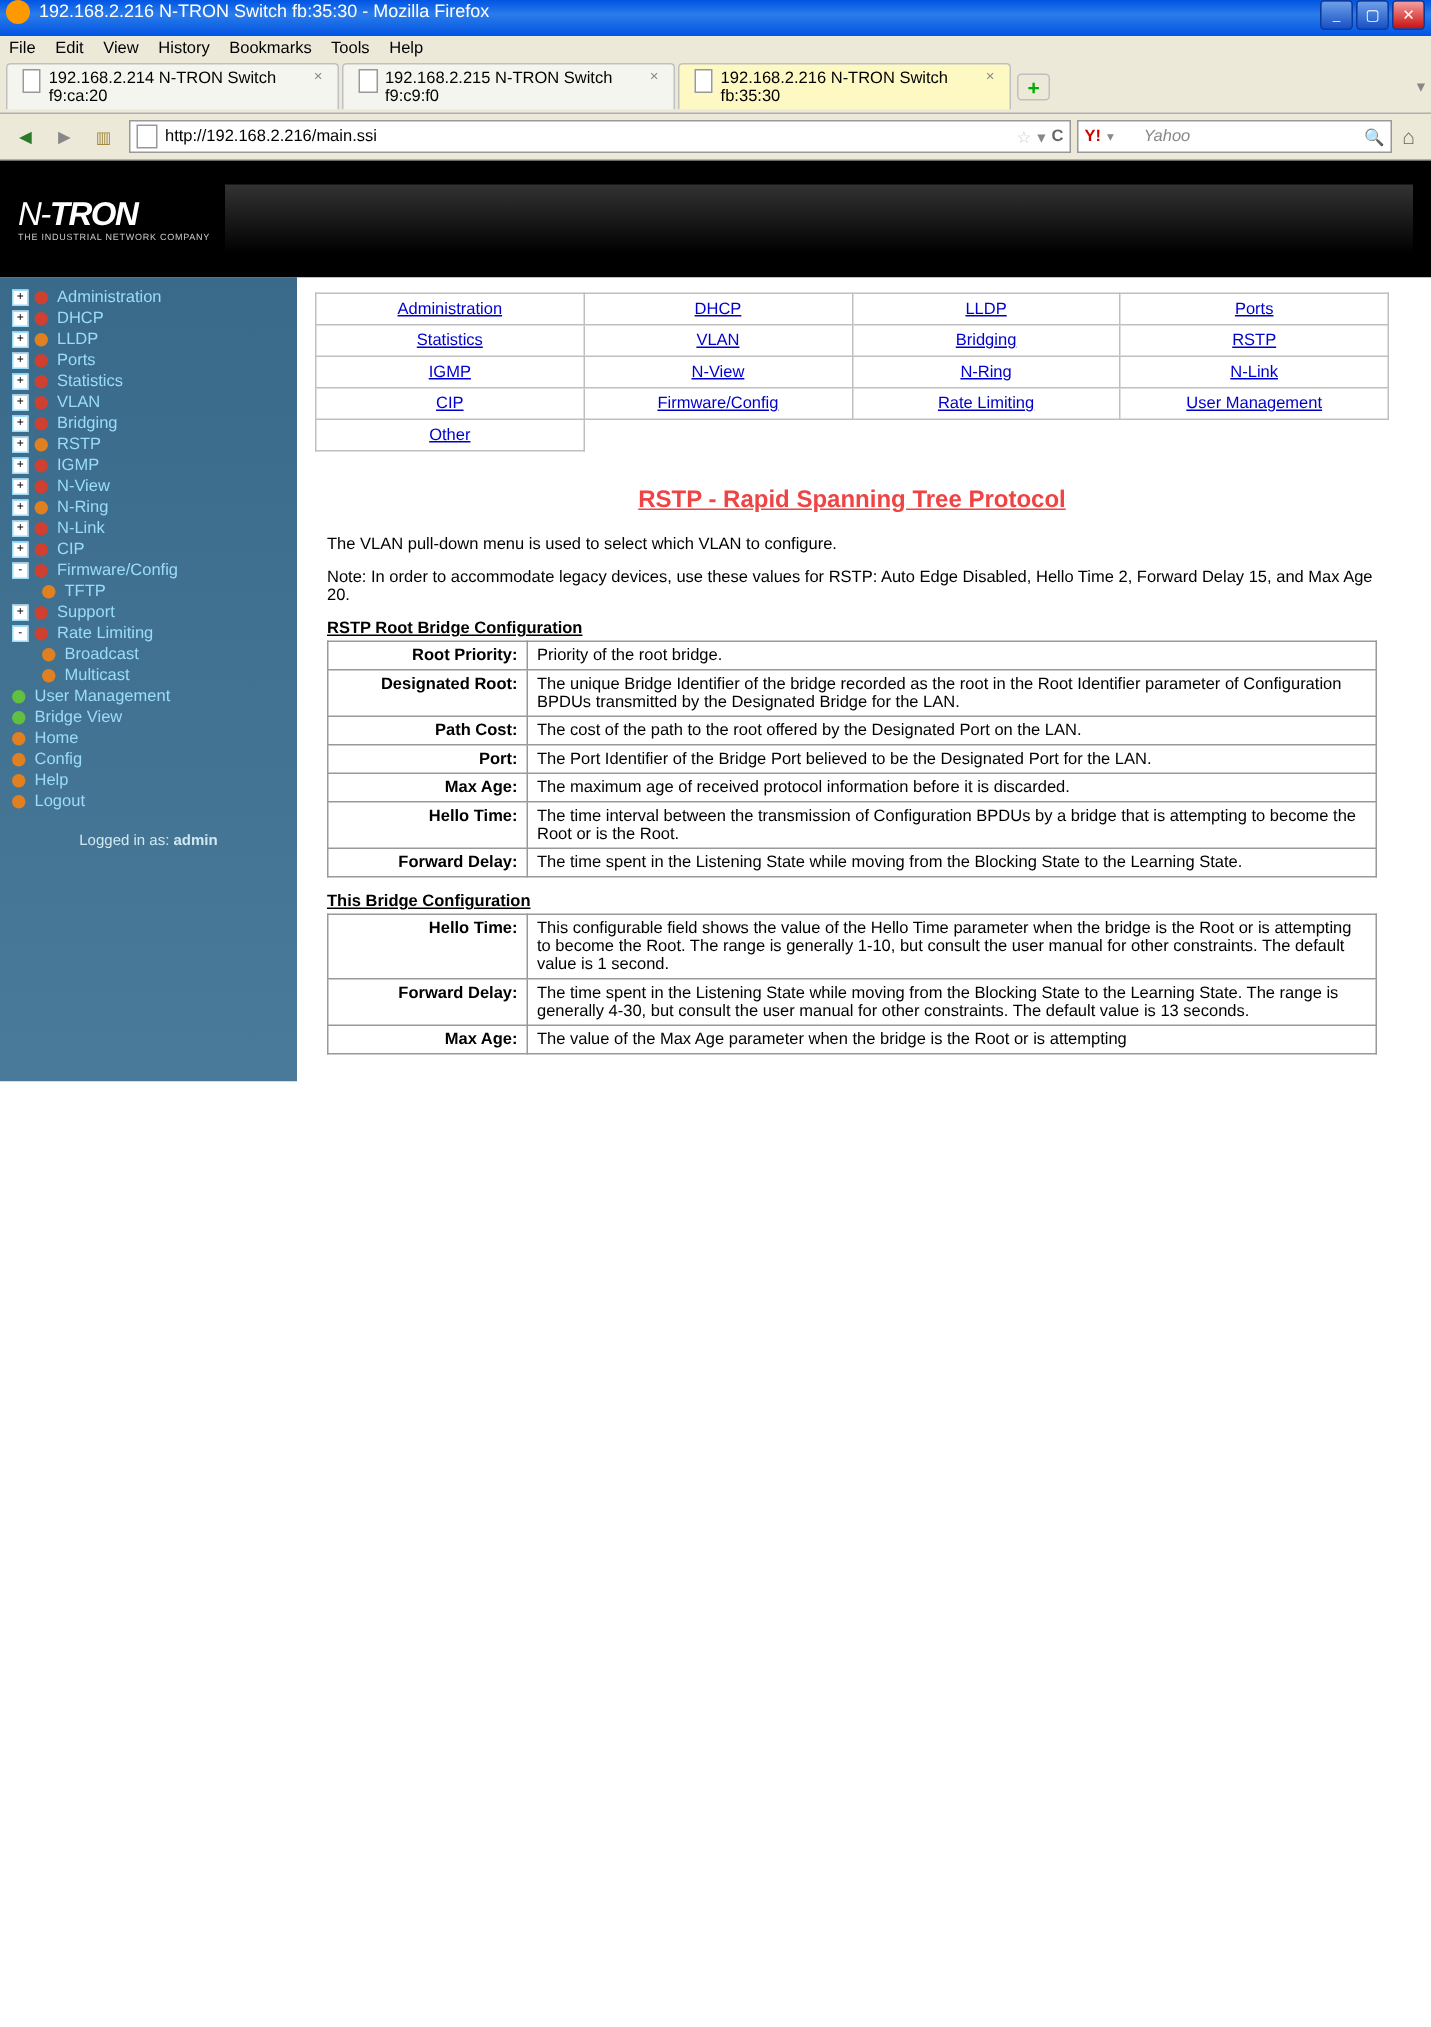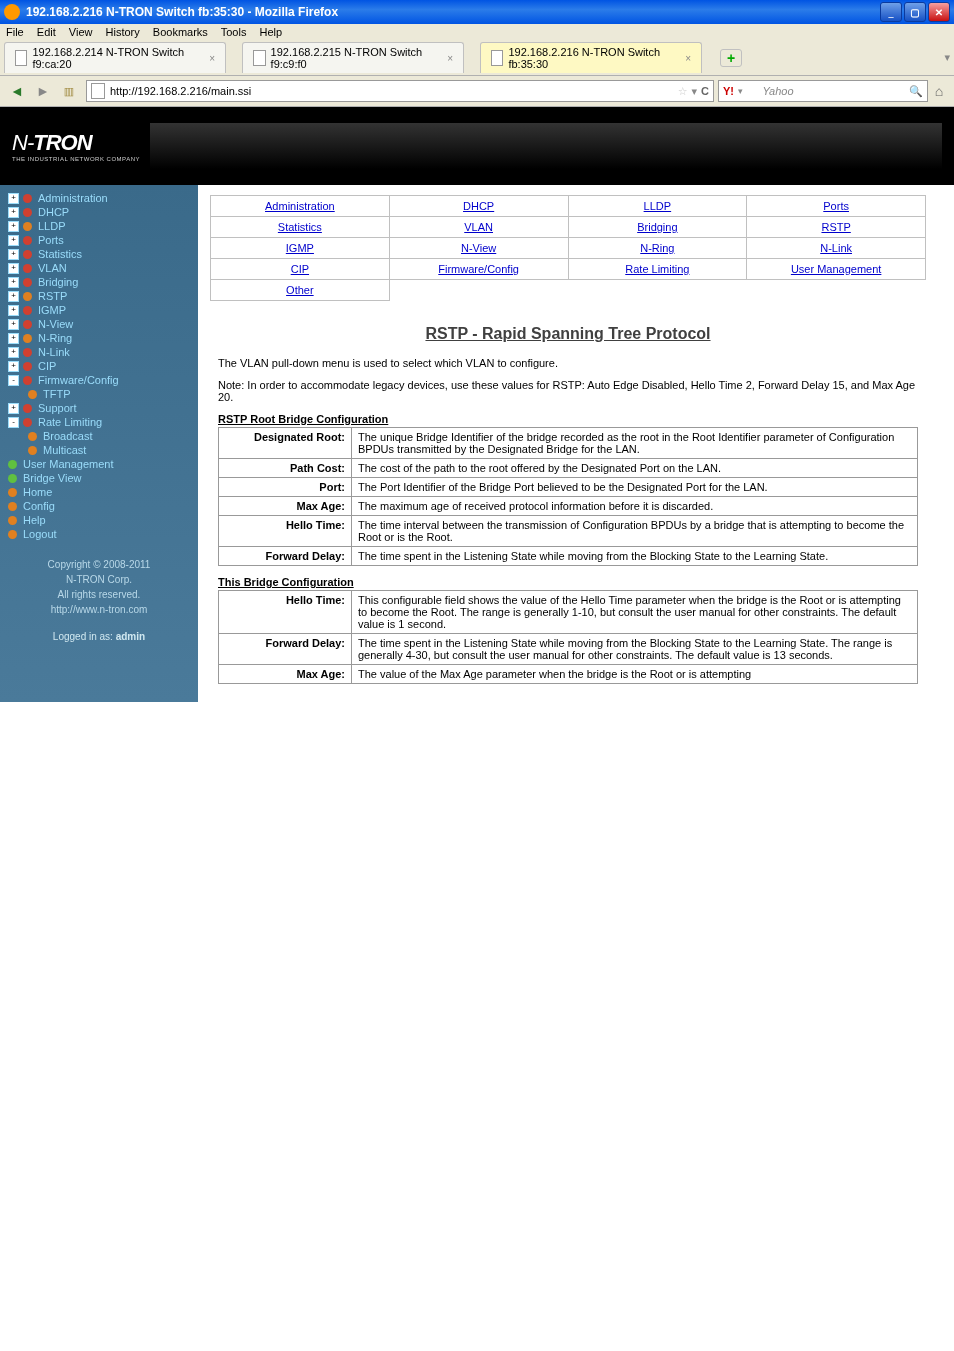--- a/index.html
+++ b/index.html
@@ -1,25 +1,25 @@
 <!DOCTYPE html>
 <html><head>
 <meta charset="utf-8">
 <style>
 body{margin:0;font-family:Arial,sans-serif;font-size:11px;background:#fff}
 .window{width:954px;position:relative}
-.titlebar{background:linear-gradient(#0054e3,#2b7ce9 40%,#0054e3);height:24px;display:flex;align-items:center;padding:0 4px;color:#fff;font-size:12px;font-weight:bold}
+.titlebar{background:linear-gradient(#0054e3,#2b7ce9 40%,#0054e3);height:24px;display:flex;padding:0 4px;color:#fff;font-size:12px;font-weight:normal}
 .titlebar .icon{width:16px;height:16px;background:#ff9900;border-radius:50%;margin-right:6px}
 .winctl{margin-left:auto;display:flex;gap:2px}
 .winctl span{width:20px;height:18px;background:linear-gradient(#6fa0e8,#1651c5);border:1px solid #0a3a9e;border-radius:3px;display:flex;align-items:center;justify-content:center;color:#fff;font-size:10px;font-family:Tahoma}
 .winctl .close{background:linear-gradient(#f5a0a0,#c81010)}
 .menubar{background:#ece9d8;padding:2px 6px;font-size:11px;color:#000}
 .menubar span{margin-right:10px}
 .tabbar{background:#ece9d8;padding:2px 4px;display:flex;align-items:center;font-size:11px;border-bottom:1px solid #b0b0b0}
-.tab{background:#f5f5f0;border:1px solid #c0c0c0;border-bottom:none;padding:3px 10px;margin-right:16px;border-radius:3px 3px 0 0;display:flex;align-items:center;max-width:200px}
+.tab{background:#f5f5f0;border:1px solid #c0c0c0;border-bottom:none;padding:3px 10px;margin-right:2px;border-radius:3px 3px 0 0;display:flex;max-width:200px}
 .tab.active{background:#fef9c3}
 .tab .page-icon{width:12px;height:14px;background:#fff;border:1px solid #999;margin-right:5px}
 .tab .close{margin-left:8px;color:#888;font-size:10px}
 .newtab{color:#0a0;font-size:14px;font-weight:bold;padding:0 6px;border:1px solid #c0c0c0;border-radius:3px;margin-left:2px}
 .navbar{background:#ece9d8;padding:4px;display:flex;align-items:center;border-bottom:1px solid #b0b0b0}
 .navbtn{width:26px;height:22px;display:flex;align-items:center;justify-content:center;color:#888;font-size:14px}
 .navbtn.active{color:#2a7a2a}
 .urlbar{flex:1;background:#fff;border:1px solid #999;height:20px;display:flex;align-items:center;padding:0 4px;margin:0 4px}
 .urlbar .page-icon{width:12px;height:14px;background:#fff;border:1px solid #999;margin-right:5px}
 .urlbar .star{margin-left:auto;color:#ccc}
@@ -42,21 +42,21 @@
 .green{background:#60c040}
 .footer-txt{text-align:center;font-size:10px;color:#b8d8e8;margin-top:16px;line-height:1.5}
 .footer-txt a{color:#b8d8e8;text-decoration:none}
 .logged{text-align:center;font-size:10px;color:#d0e8f0;margin-top:14px}
 .main{flex:1;background:#fff}
 .link-grid{padding:10px 12px}
 .link-grid table{width:100%;border-collapse:collapse}
 .link-grid td{border:1px solid #c0c0c0;padding:4px 8px;text-align:center;font-size:11px;width:25%}
 .link-grid a{color:#0000cc;text-decoration:underline}
 .page-body{padding:8px 20px 10px 20px}
-.page-title{text-align:center;font-size:16px;font-weight:bold;color:#404040;text-decoration:underline;margin:6px 0 14px 0}
+.page-title{text-align:center;font-size:16px;font-weight:bold;color:#ef4444;text-decoration:underline;margin:6px 0 14px 0}
 .intro{font-size:11px;margin:10px 0;color:#000}
 .cfg-title{text-align:left;font-weight:bold;text-decoration:underline;font-size:11px;margin:10px 0 2px 0}
 .cfg-table{width:100%;border-collapse:collapse;margin-bottom:8px}
 .cfg-table td{border:1px solid #999;padding:3px 6px;font-size:11px;vertical-align:top}
 .cfg-table td.lbl{width:120px;text-align:right;font-weight:bold}
 .scroll-area{position:relative}
 .scroll-pad{padding-right:16px}
 </style>
 </head>
 <body>
@@ -242,26 +242,20 @@
         </div>
       <div class="tree-item">
           <span class="tree-dot orange"></span>
           <span>Help</span>
         </div>
       <div class="tree-item">
           <span class="tree-dot orange"></span>
           <span>Logout</span>
         </div>
 
-      <div class="footer-txt">
-        <span>Copyright © 2008-2011</span><br>
-        <span>N-TRON Corp.</span><br>
-        <span>All rights reserved.</span><br>
-        <a>http://www.n-tron.com</a>
-      </div>
       <div class="logged">
         <span>Logged in as:</span> <b>admin</b>
       </div>
     </div>
 
     <div class="main scroll-area">
       <div class="scroll-pad">
       <div class="link-grid">
         <table>
           <tbody>
@@ -300,20 +294,24 @@
       </div>
 
       <div class="page-body">
         <div class="page-title">RSTP - Rapid Spanning Tree Protocol</div>
         <div class="intro">The VLAN pull-down menu is used to select which VLAN to configure.</div>
         <div class="intro">Note: In order to accommodate legacy devices, use these values for RSTP: Auto Edge Disabled, Hello Time 2, Forward Delay 15, and Max Age 20.</div>
 
         <div class="cfg-title">RSTP Root Bridge Configuration</div>
         <table class="cfg-table">
           <tbody>
+                <tr>
+                  <td class="lbl">Root Priority:</td>
+                  <td>Priority of the root bridge.</td>
+                </tr>
           <tr>
                   <td class="lbl">Designated Root:</td>
                   <td>The unique Bridge Identifier of the bridge recorded as the root in the Root Identifier parameter of Configuration BPDUs transmitted by the Designated Bridge for the LAN.</td>
                 </tr>
           <tr>
                   <td class="lbl">Path Cost:</td>
                   <td>The cost of the path to the root offered by the Designated Port on the LAN.</td>
                 </tr>
           <tr>
                   <td class="lbl">Port:</td>

